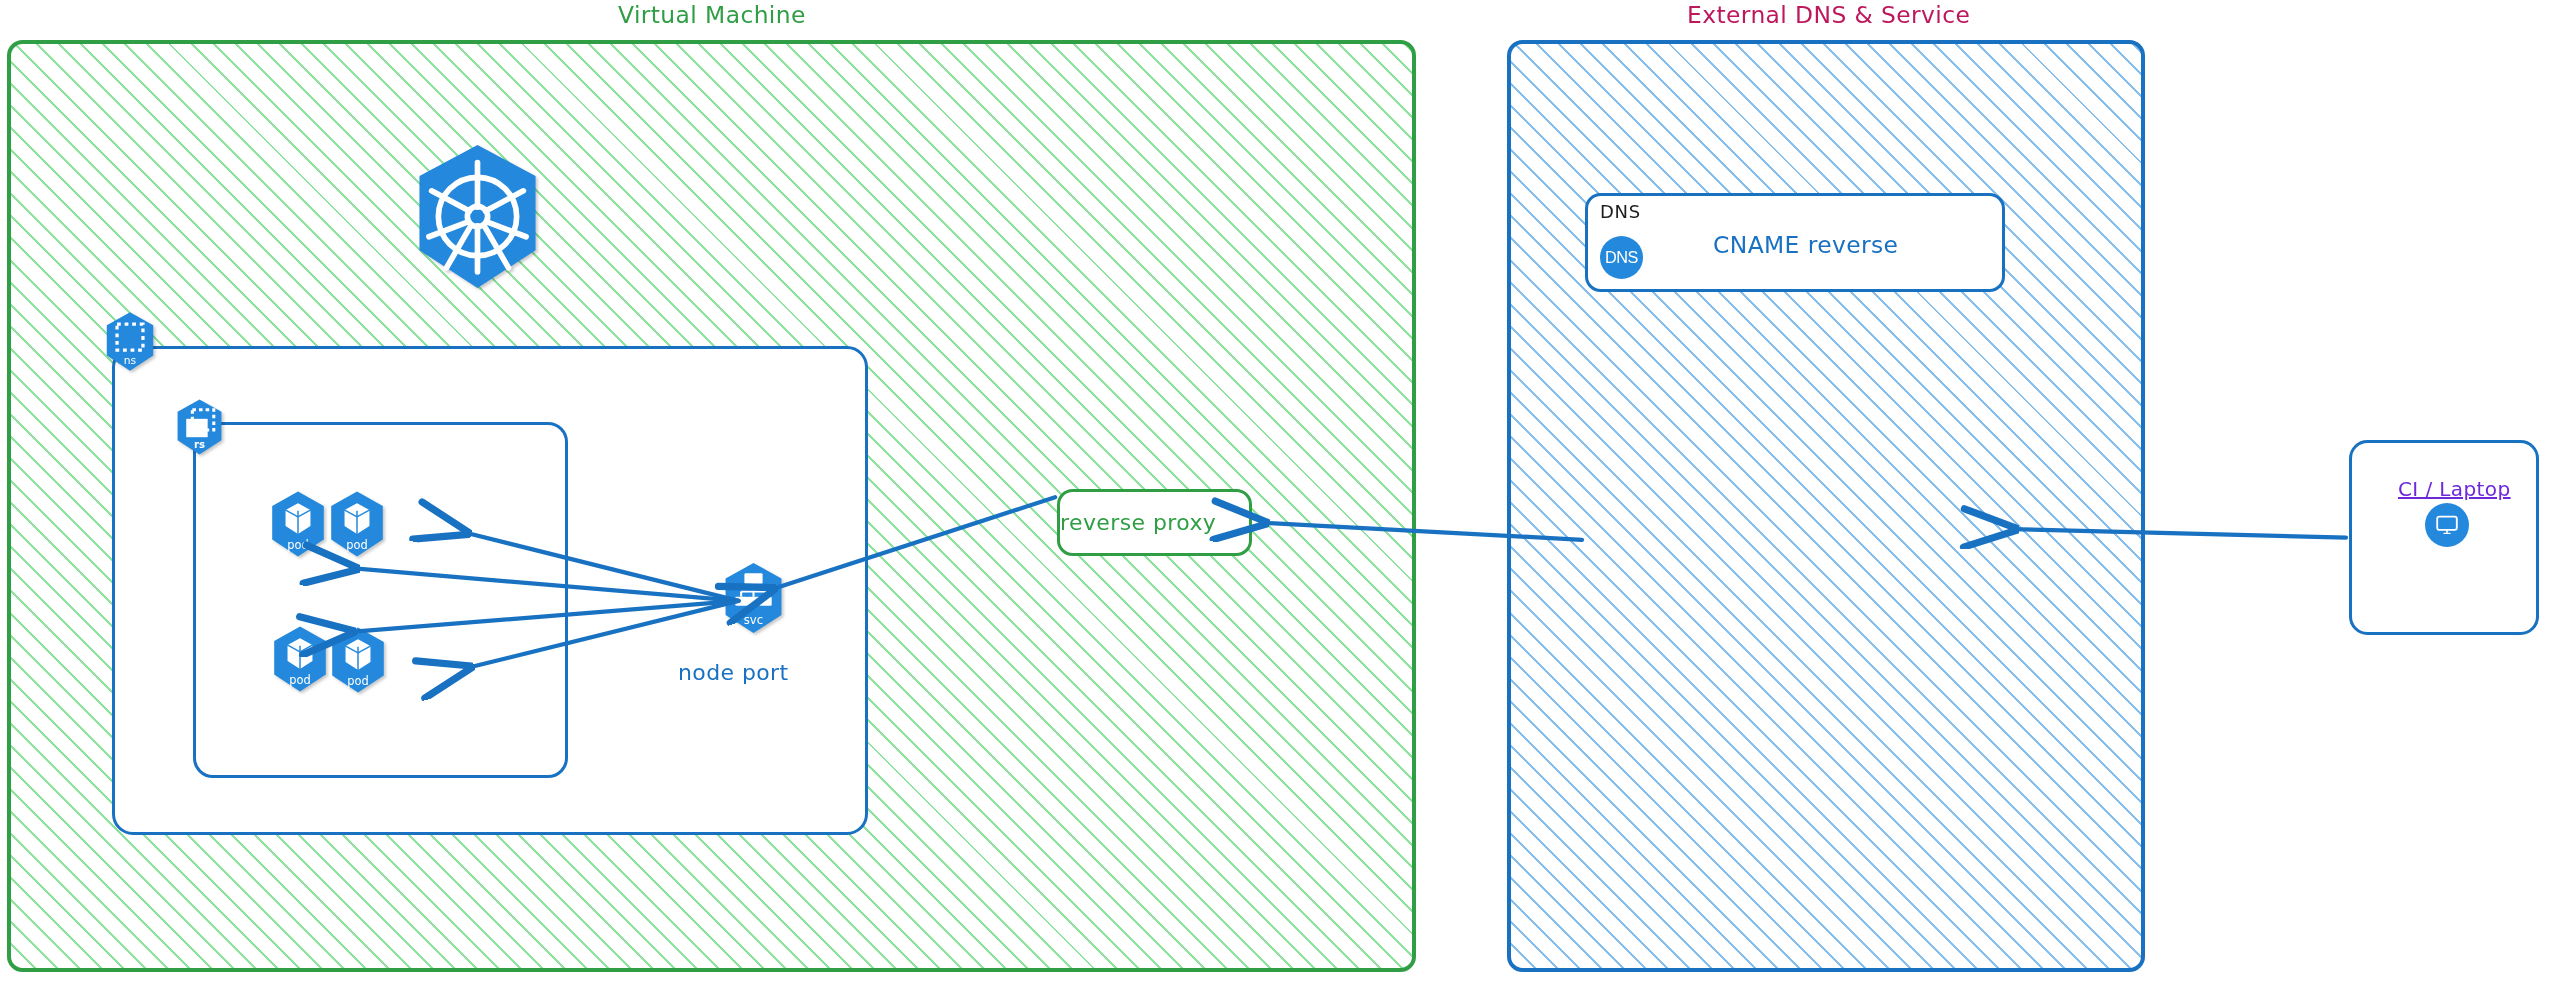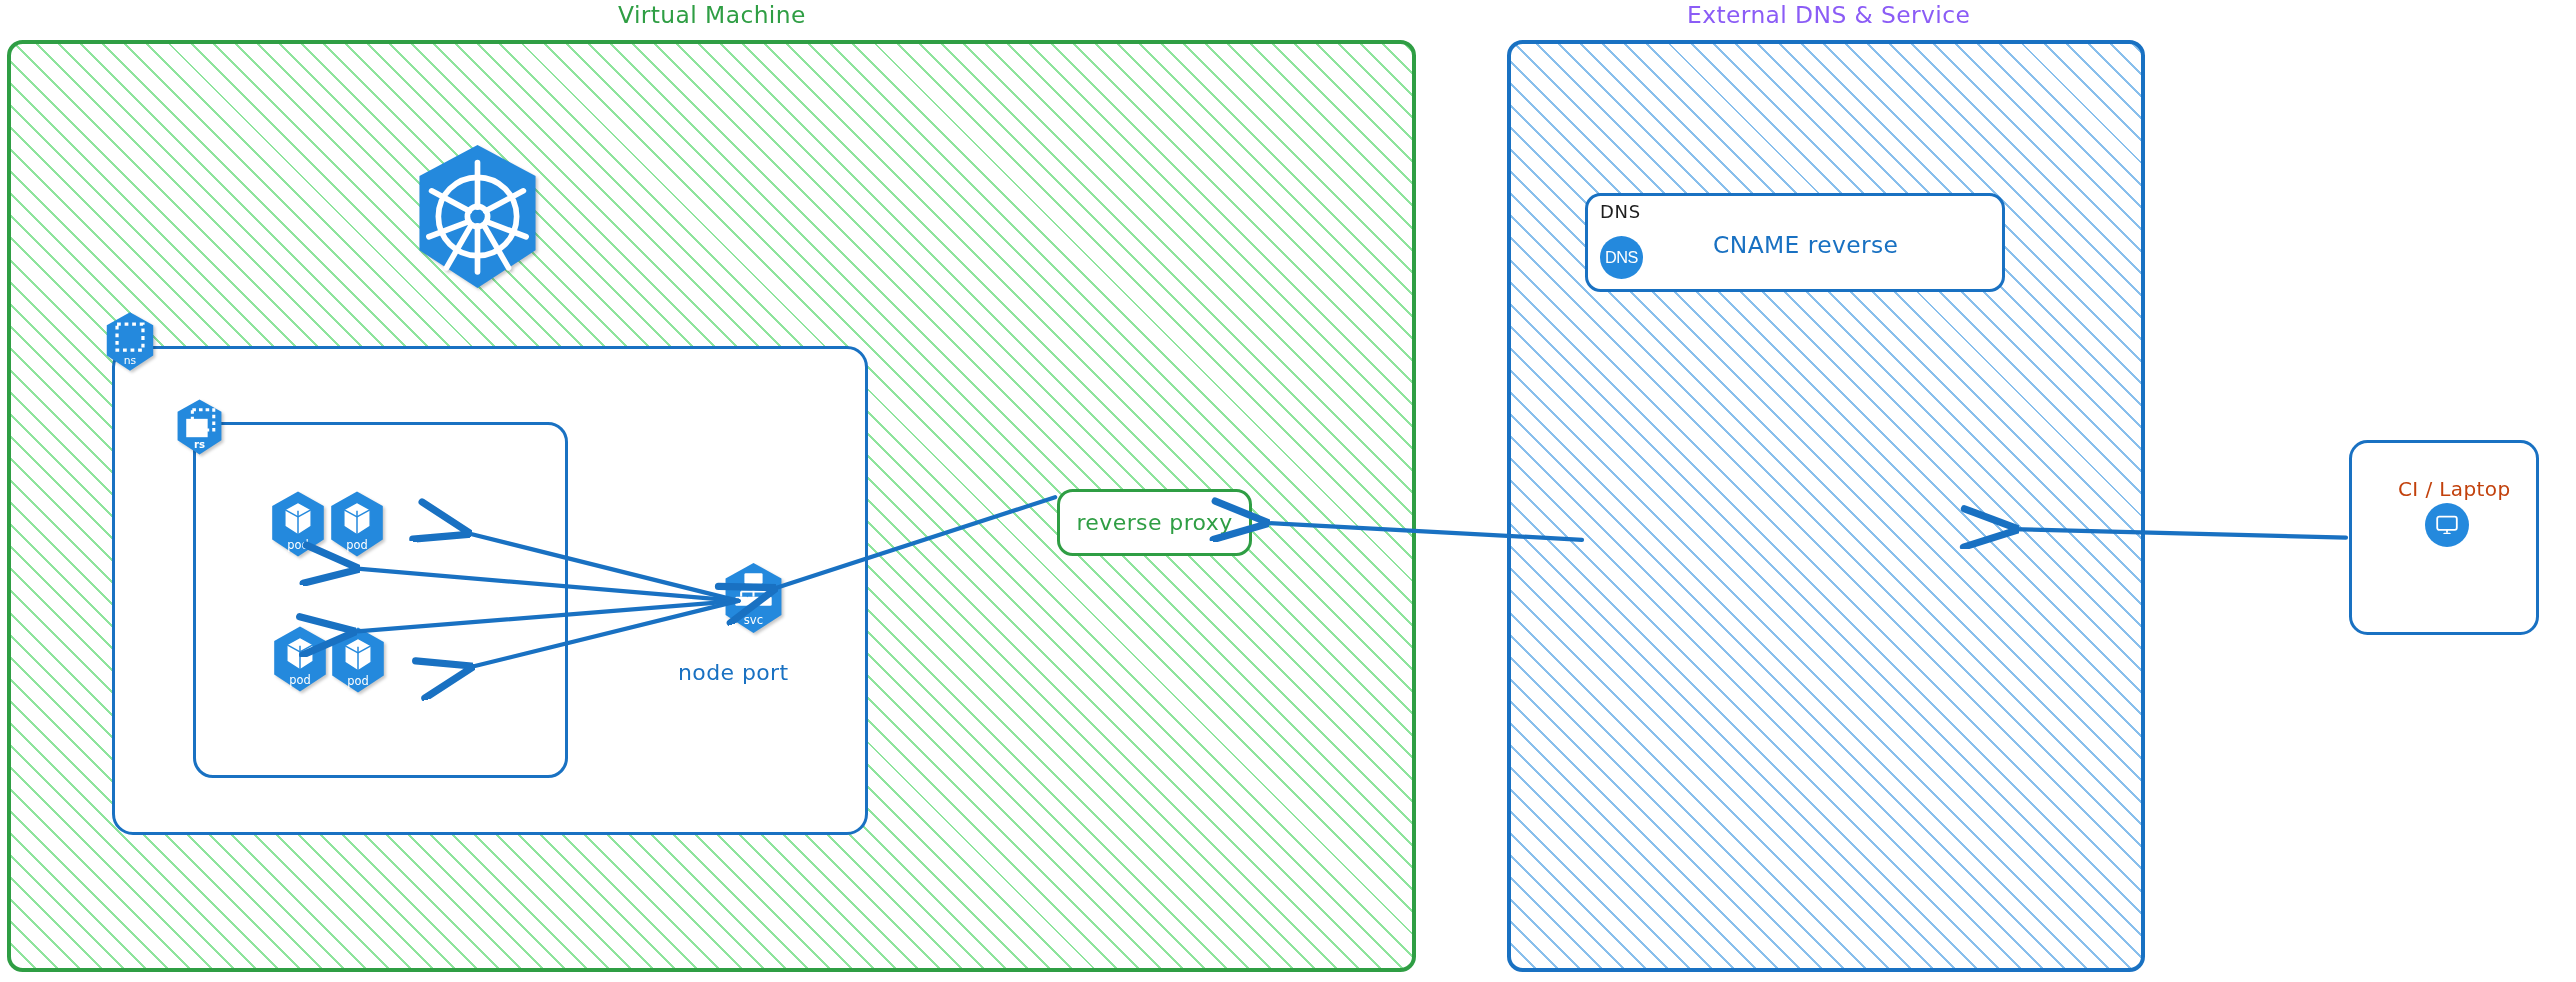--- a/index.html
+++ b/index.html
@@ -54,31 +54,31 @@
         rgba(255,255,255,0) 2.1px,
         rgba(255,255,255,0) 15.6px);
   }
   .group-title {
     position: absolute;
     font-size: 23.4px;
     white-space: nowrap;
     font-weight: 400;
   }
   .title-vm { left: 618px; top: 1.4px; color: #2f9e44; }
-  .title-dns { left: 1687px; top: 1.4px; color: #8b5cf6; }
+  .title-dns { left: 1687px; top: 1.4px; color: #be185d; }
 
   
   .box {
     position: absolute;
     background: #ffffff;
     border-radius: 18.5px;
     box-sizing: border-box;
     display: flex;
     align-items: center;
-    justify-content: center;
+    justify-content: flex-start;
   }
   .box-blue { border: 3.6px solid #1971c2; }
   .box-green { border: 3.6px solid #2f9e44; }
 
   .ns-box   { left: 112px;  top: 346px;  width: 756px; height: 489px; border-radius: 21px; }
   .rs-box   { left: 193px;  top: 422px;  width: 375px;  height: 356px; border-radius: 20px; }
 
   .cname-box { left: 1585px; top: 193px; width: 420px; height: 99px; border-radius: 15.6px; justify-content: flex-start; }
   .worker-box { left: 1585px; top: 488px; width: 420px; height: 78px; border-radius: 15.6px; }
   .ci-box    { left: 2349px; top: 440px; width: 190px; height: 195px; border-radius: 18.5px; flex-direction: column; }
@@ -126,22 +126,23 @@
     left: 2425px; top: 503px;
     width: 44px; height: 44px;
     border-radius: 50%;
     background: #2489dd;
     display: flex; align-items: center; justify-content: center;
   }
   .ci-label {
     position: absolute;
     left: 2398px; top: 477px;
     font-size: 20px;
-    color: #c2410c;
-    white-space: nowrap;
+    color: #6d28d9;
+    white-space: nowrap;
+    text-decoration: underline;
   }
 
   
   .k8s {
     position: absolute;
   }
   .k8s svg { display: block; filter: drop-shadow(2.1px 2.1px 1.4px rgba(0,0,0,0.22)); }
 
   .nodeport-label {
     position: absolute;

